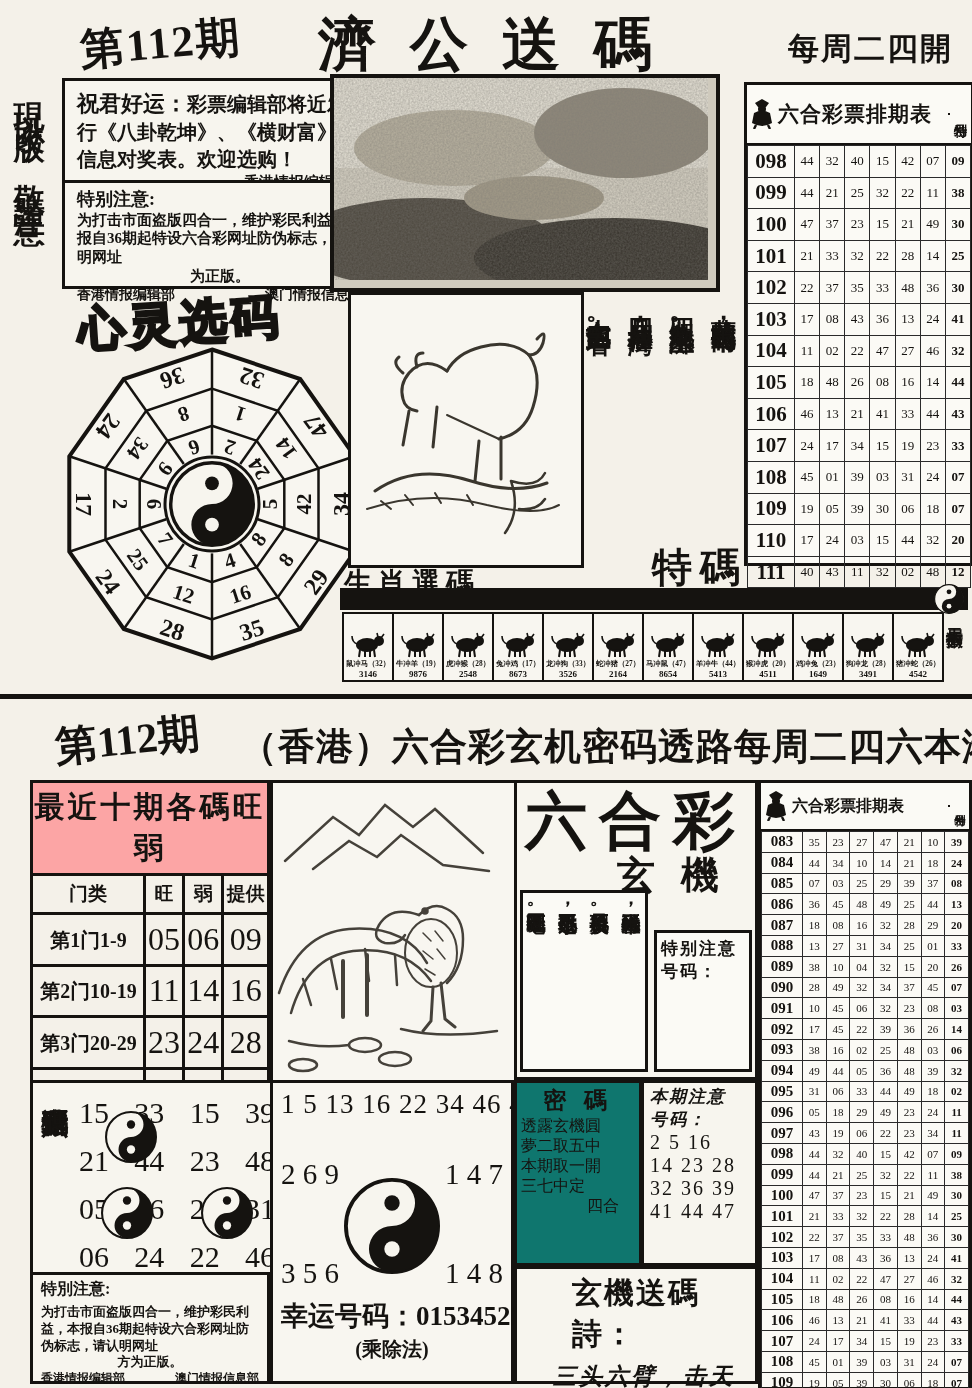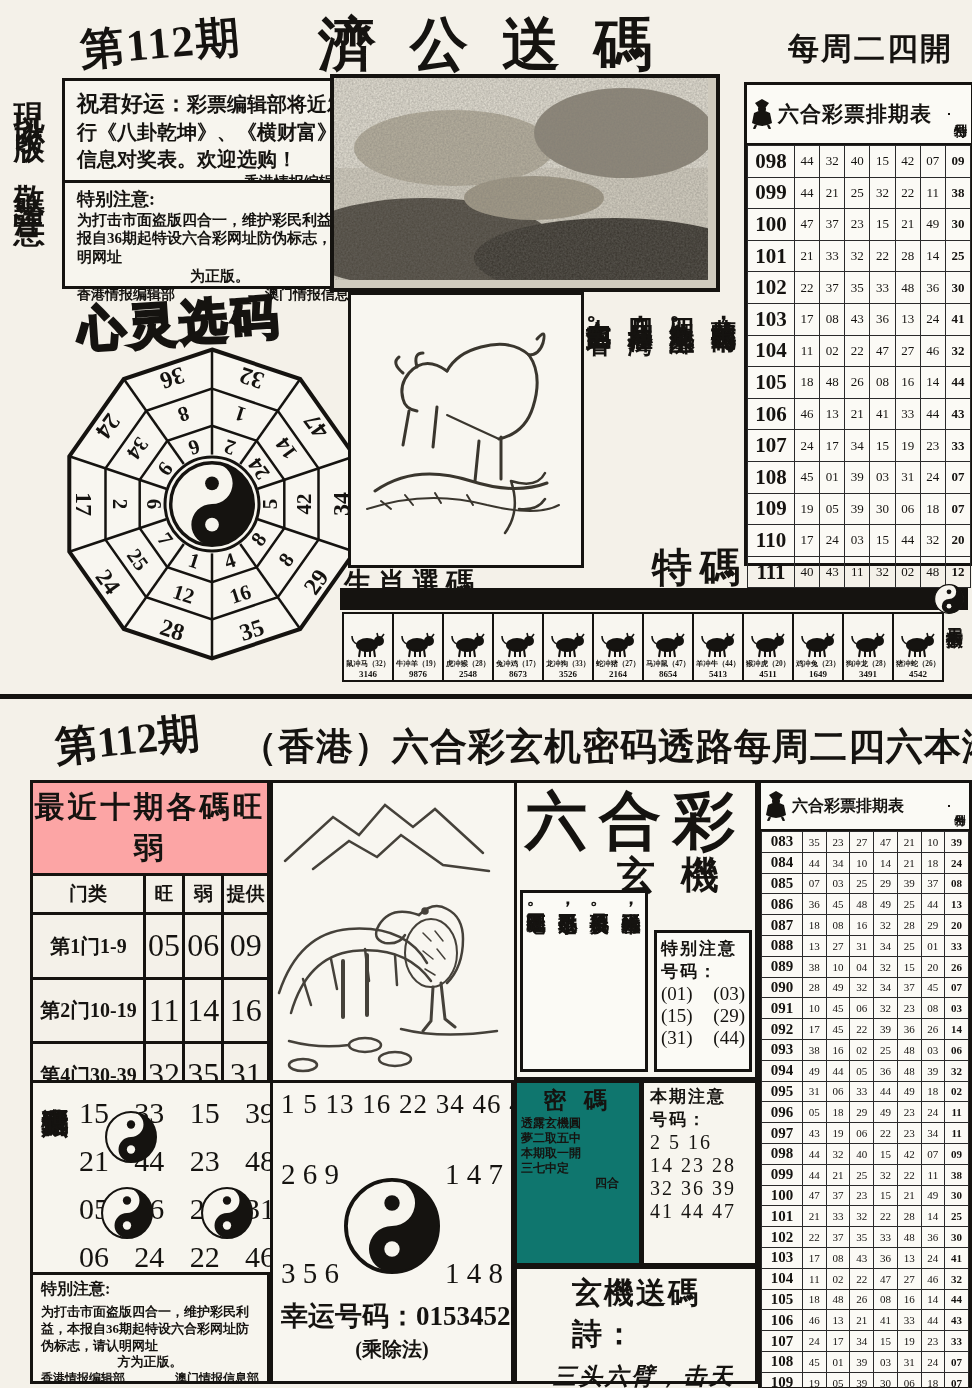--- a/index.html
+++ b/index.html
@@ -94,24 +94,24 @@
   #mystery .sub{font-size:38px;font-weight:900;letter-spacing:26px;text-align:right;padding-right:10px;margin-top:-4px;white-space:nowrap;}
   #mpoem{position:absolute;left:6px;top:110px;width:128px;height:182px;border:3px solid #151310;
     display:flex;flex-direction:row;justify-content:space-between;padding:6px 4px;background:#fbfaf5;box-sizing:border-box;}
   #mpoem .col{writing-mode:vertical-rl;text-orientation:upright;font-size:19px;font-weight:900;line-height:1;}
   #mspec{position:absolute;left:140px;top:150px;width:98px;height:142px;border:3px solid #151310;padding:4px 4px;background:#fbfaf5;box-sizing:border-box;}
   #mspec .t{font-size:17px;font-weight:900;letter-spacing:2px;}
   #mspec .pair-row{font-size:19px;display:flex;justify-content:space-between;font-family:"Liberation Serif",serif;}
   
   #pwd{left:514px;top:1080px;width:128px;height:186px;border:3px solid #151310;background:#0f766e;box-sizing:border-box;padding:2px 4px;}
   #pwd .t{text-align:center;font-size:23px;font-weight:900;letter-spacing:6px;}
-  #pwd .l{font-size:12px;font-weight:700;line-height:1.25;white-space:nowrap;}
+  #pwd .l{font-size:16px;font-weight:400;line-height:1.25;white-space:nowrap;}
   #pwd .l.last{text-align:right;padding-right:16px;}
   #att{left:642px;top:1080px;width:116px;height:186px;border:3px solid #151310;border-left-width:2px;background:#f7f5ee;box-sizing:border-box;padding:2px 6px;}
-  #att .t{font-size:17px;font-weight:900;letter-spacing:2px;}
+  #att .t{font-size:17px;font-weight:900;letter-spacing:2px;font-style:italic;}
   #att .r{font-size:20px;white-space:nowrap;letter-spacing:2px;}
   
   #mpoem2{left:514px;top:1266px;width:244px;height:118px;border:3px solid #151310;background:#f7f5ee;box-sizing:border-box;padding:4px 8px;}
   #mpoem2 .t{font-size:30px;font-weight:900;letter-spacing:2px;margin-left:47px;}
   #mpoem2 .l{font-size:23px;font-weight:900;font-style:italic;letter-spacing:3px;}
   #mpoem2 .l1{margin:6px 0 0 28px;}
   
   #notice2{left:30px;top:1272px;width:240px;height:112px;border:3px solid #151310;background:#f7f5ee;box-sizing:border-box;padding:4px 8px;font-size:13px;line-height:1.3;}
   .tiny-sep{height:4px;}
   svg{display:block;}
@@ -593,20 +593,26 @@
           <td>06</td>
           <td>09</td>
         </tr>
         <tr>
           <td class="door">第2门10-19</td>
           <td>11</td>
           <td>14</td>
           <td>16</td>
         </tr>
         <tr>
+          <td class="door">第3门20-29</td>
+          <td>23</td>
+          <td>24</td>
+          <td>28</td>
+        </tr>
+        <tr>
           <td class="door">第4门30-39</td>
           <td>32</td>
           <td>35</td>
           <td>31</td>
         </tr>
         <tr>
           <td class="door">第5门40-49</td>
           <td>42</td>
           <td>44</td>
           <td>47</td>
@@ -729,34 +735,20 @@
 </div>
 <div class="abs" id="mpoem" style="left:520px;top:890px">
   <div class="col">还吼三七四五强。</div>
   <div class="col">小码小数不过引，</div>
   <div class="col">机关巧设吊肥羊。</div>
   <div class="col">特码生肖本姓王，</div>
 </div>
 <div class="abs" id="mspec" style="left:654px;top:930px">
   <div class="t">特别注意</div>
   <div class="t">号码：</div>
-  <div id="mspec-rows">
-      <div class="pair-row">
-        <span>(01)</span>
-        <span>(03)</span>
-      </div>
-      <div class="pair-row">
-        <span>(15)</span>
-        <span>(29)</span>
-      </div>
-      <div class="pair-row">
-        <span>(31)</span>
-        <span>(44)</span>
-      </div>
-    </div>
 </div>
 
 <div class="abs" id="pwd">
   <div class="t">密 碼</div>
   <div id="pwd-lines">
       <div class="l">透露玄機圓</div>
       <div class="l">夢二取五中</div>
       <div class="l">本期取一開</div>
       <div class="l">三七中定</div>
     </div>

